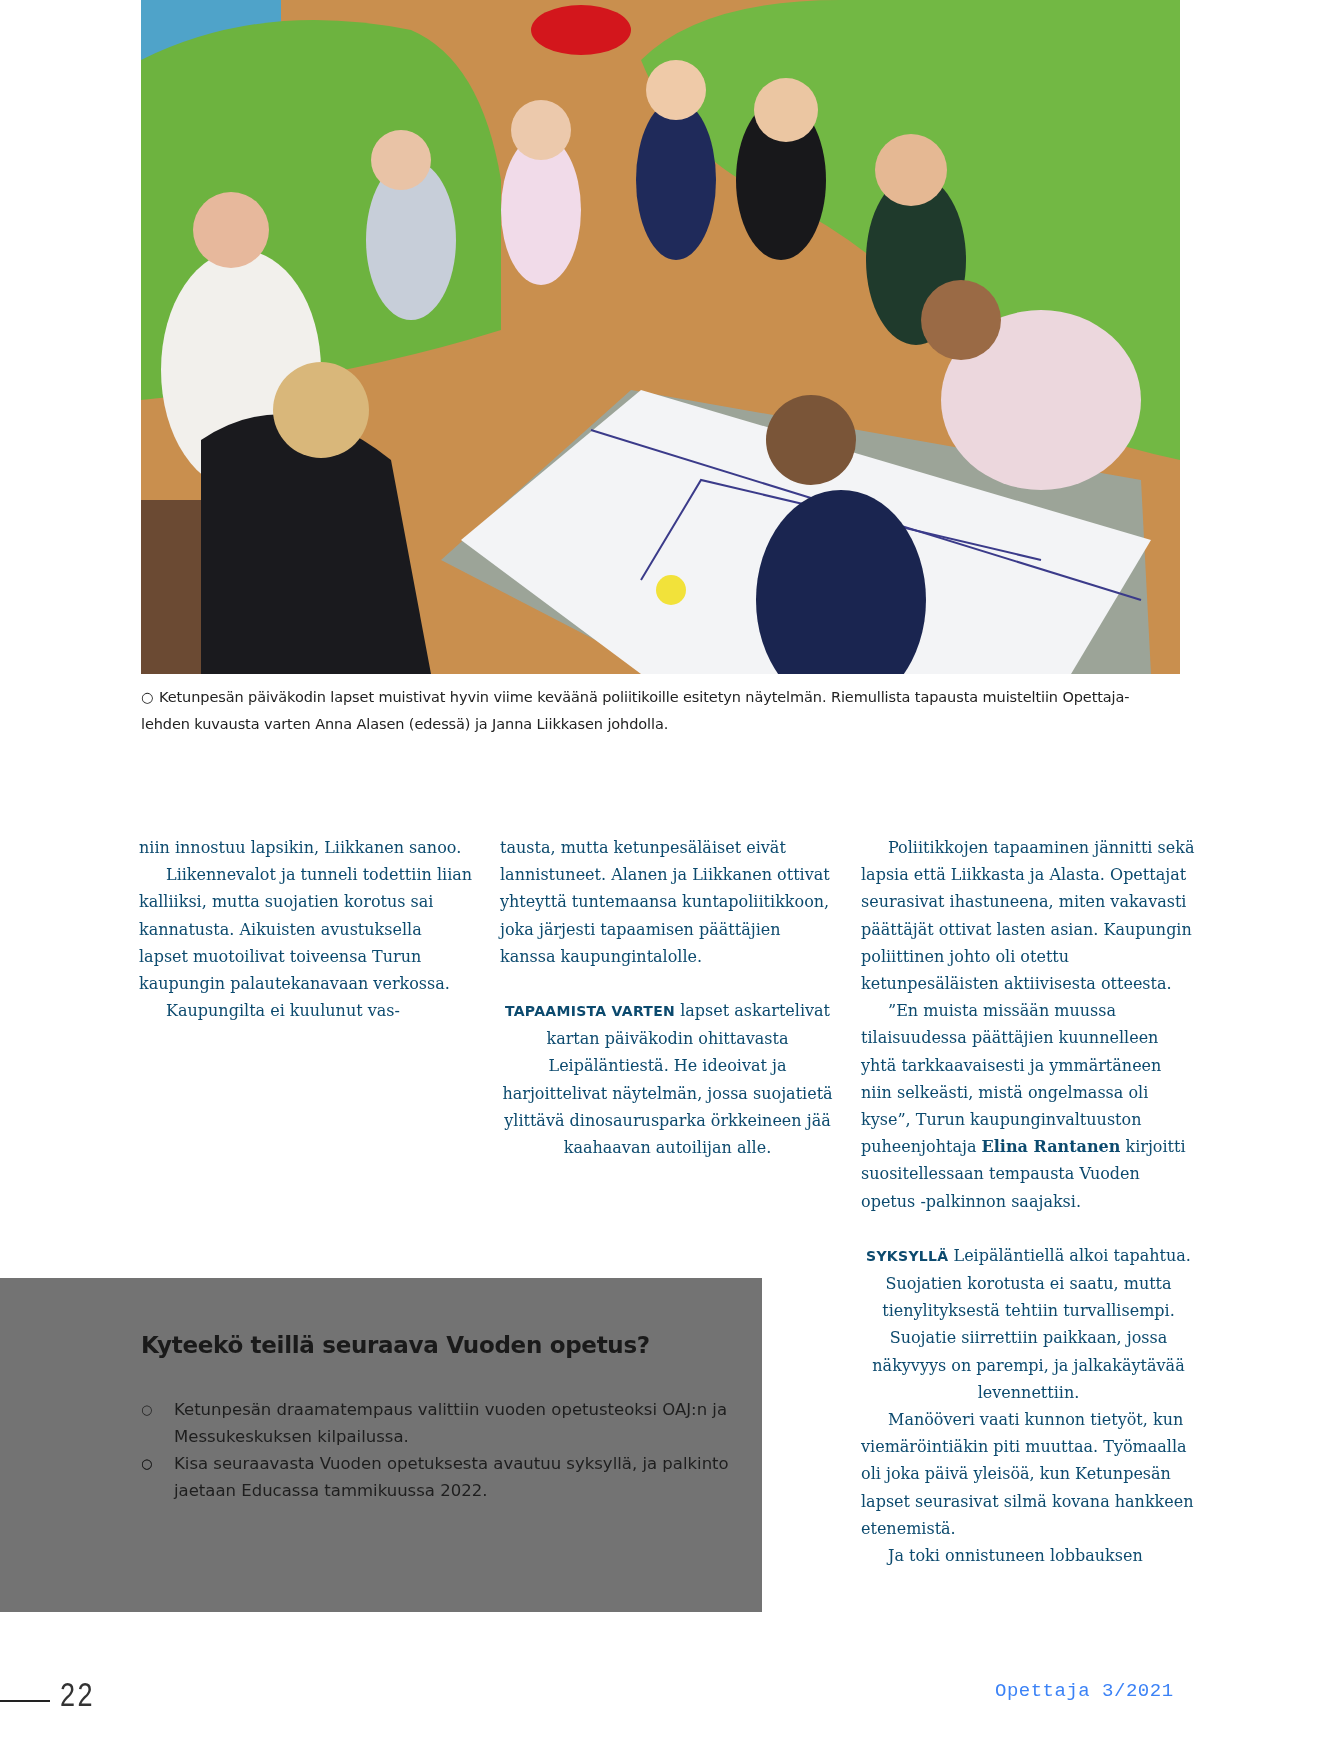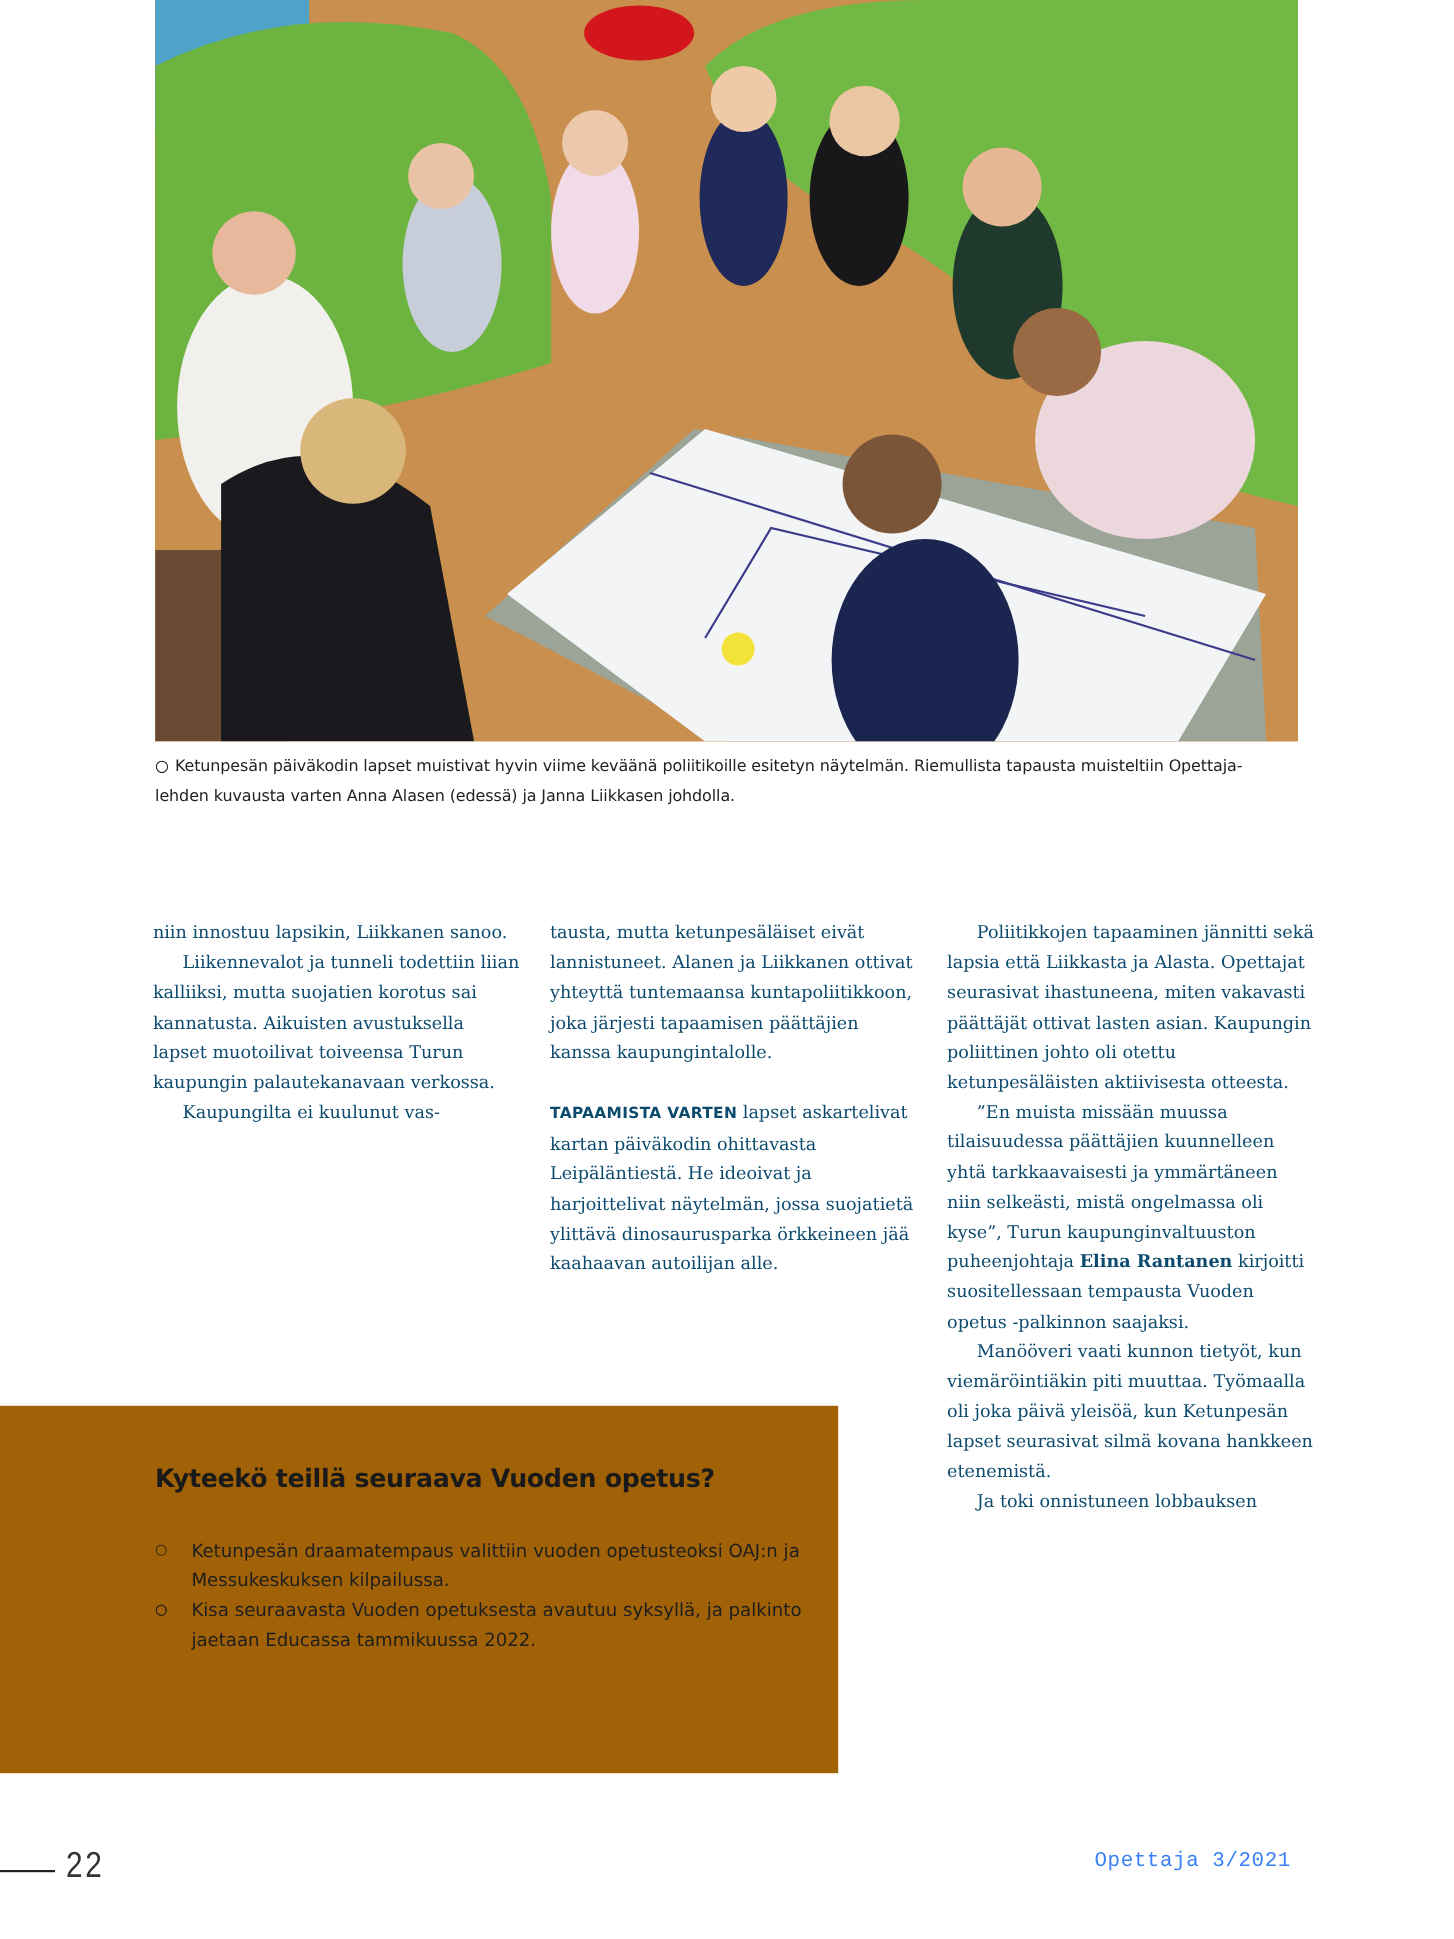--- a/index.html
+++ b/index.html
@@ -19,29 +19,29 @@
     color: #222; letter-spacing: -0.1px;
   }
   .caption .bullet { display: inline-block; width: 18px; color: #222; }
   .col {
     position: absolute; top: 834px; width: 335px;
     font-family: "DejaVu Serif", serif; font-size: 16px; line-height: 27.2px;
     color: #0c4a6e;
   }
   .col p { margin: 0; }
   .col p.ind { text-indent: 27px; }
-  .col p.gap { margin-top: 27px; }
+  .col p.gap { margin-top: 27px; text-align: center; }
   .col .lead { font-family: "DejaVu Sans", sans-serif; font-weight: bold; font-size: 14px; letter-spacing: 0.3px; }
   .col b { font-weight: bold; }
   .col1 { left: 139px; }
   .col2 { left: 500px; }
   .col3 { left: 861px; }
   .factbox {
     position: absolute; left: 0; top: 1278px; width: 762px; height: 334px;
-    background: #a16207;
+    background: #737373;
   }
   .factbox h2 {
     position: absolute; left: 141px; top: 54px; margin: 0;
     font-family: "DejaVu Sans", sans-serif; font-weight: bold; font-size: 23px;
     color: #1a1a1a; letter-spacing: -0.3px;
   }
   .factbox ul {
     position: absolute; left: 141px; top: 118px; margin: 0; padding: 0; list-style: none;
     width: 600px;
     font-family: "DejaVu Sans", sans-serif; font-size: 16.5px; line-height: 27px; color: #1e1e1e;
@@ -109,20 +109,21 @@
 </div>
 
 <div class="col col2">
   <p>tausta, mutta ketunpesäläiset eivät lannistuneet. Alanen ja Liikkanen ottivat yhteyttä tuntemaansa kuntapoliitikkoon, joka järjesti tapaamisen päättäjien kanssa kaupungintalolle.</p>
   <p class="gap"><span class="lead">TAPAAMISTA VARTEN</span><span> lapset askartelivat kartan päiväkodin ohittavasta Leipäläntiestä. He ideoivat ja harjoittelivat näytelmän, jossa suojatietä ylittävä dinosaurusparka örkkeineen jää kaahaavan autoilijan alle.</span></p>
 </div>
 
 <div class="col col3">
   <p class="ind">Poliitikkojen tapaaminen jännitti sekä lapsia että Liikkasta ja Alasta. Opettajat seurasivat ihastuneena, miten vakavasti päättäjät ottivat lasten asian. Kaupungin poliittinen johto oli otettu ketunpesäläisten aktiivisesta otteesta.</p>
   <p class="ind"><span>”En muista missään muussa tilaisuudessa päättäjien kuunnelleen yhtä tarkkaavaisesti ja ymmärtäneen niin selkeästi, mistä ongelmassa oli kyse”, Turun kaupunginvaltuuston puheenjohtaja </span><b>Elina Rantanen</b><span> kirjoitti suositellessaan tempausta Vuoden opetus -palkinnon saajaksi.</span></p>
+  <p class="gap"><span class="lead">SYKSYLLÄ</span><span> Leipäläntiellä alkoi tapahtua. Suojatien korotusta ei saatu, mutta tienylityksestä tehtiin turvallisempi. Suojatie siirrettiin paikkaan, jossa näkyvyys on parempi, ja jalkakäytävää levennettiin.</span></p>
   <p class="ind">Manööveri vaati kunnon tietyöt, kun viemäröintiäkin piti muuttaa. Työmaalla oli joka päivä yleisöä, kun Ketunpesän lapset seurasivat silmä kovana hankkeen etenemistä.</p>
   <p class="ind">Ja toki onnistuneen lobbauksen</p>
 </div>
 
 <div class="factbox">
   <h2>Kyteekö teillä seuraava Vuoden opetus?</h2>
   <ul>
     <li><span class="b">○</span><span>Ketunpesän draamatempaus valittiin vuoden opetusteoksi OAJ:n ja Messukeskuksen kilpailussa.</span></li>
     <li><span class="b">○</span></li>
     <li><span class="b">○</span><span>Kisa seuraavasta Vuoden opetuksesta avautuu syksyllä, ja palkinto jaetaan Educassa tammikuussa 2022.</span></li>

